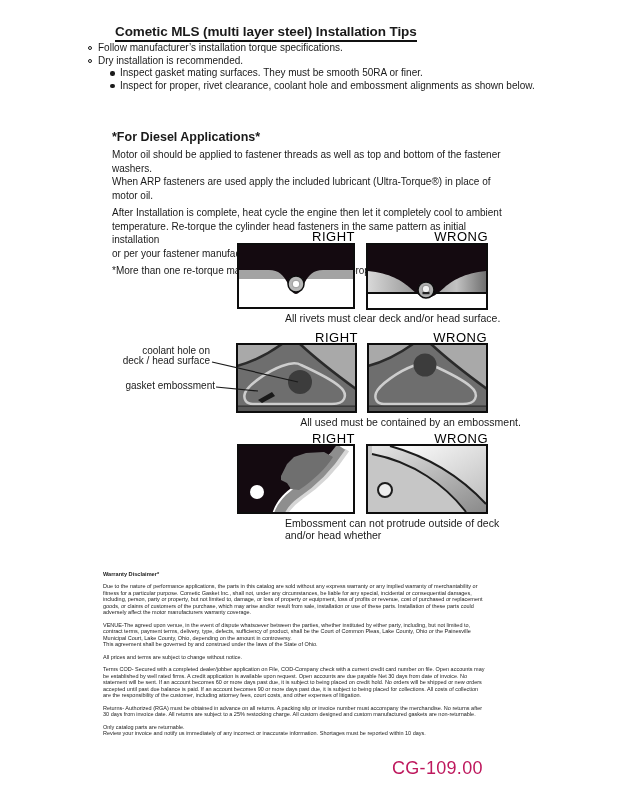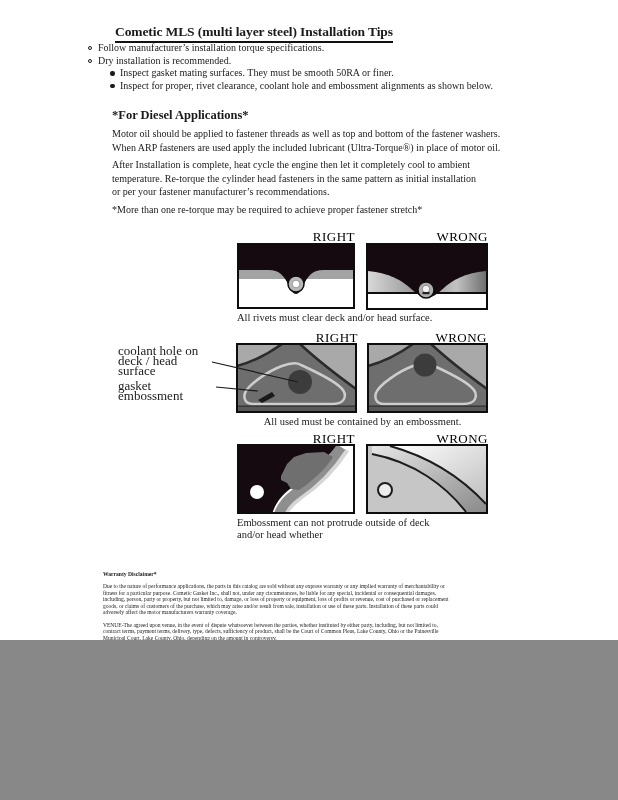--- a/index.html
+++ b/index.html
@@ -1,44 +1,44 @@
 <!DOCTYPE html>
 <html><head>
 <meta charset="utf-8">
 <style>
   * { margin:0; padding:0; box-sizing:border-box; }
   html,body { background:#888; }
   .page {
-    position:relative; width:618px; height:640px; margin:0 auto;
+    position:relative; width:618px; height:800px; margin:0 auto;
     background:#ffffff; overflow:hidden;
-    font-family:Liberation Serif, serif;
+    font-family:Liberation Sans, sans-serif;
     color:#1a1a1a;
   }
   .title {
     position:absolute; left:115px; top:24px;
     font-size:13.5px; font-weight:bold; letter-spacing:-0.1px;
     border-bottom:2px solid #111; padding-bottom:1px; display:inline-block;
   }
   .bullets { position:absolute; left:88px; top:42px; font-size:10px; }
   .bullet-row { position:relative; padding-left:10px; line-height:12.5px; white-space:nowrap; }
   .bullet-row.sub { margin-left:22px; }
   .marker { position:absolute; left:0; top:4px; width:4px; height:4px; border-radius:50%; }
   .marker.open  { border:1px solid #1a1a1a; }
   .marker.fill  { background:#1a1a1a; width:4.5px; height:4.5px; }
-  .diesel { position:absolute; left:112px; top:108px; width:400px; }
+  .diesel { position:absolute; left:112px; top:130px; width:400px; }
   .diesel-heading { font-size:12.5px; font-weight:bold; margin:0 0 4px 0; }
   .diesel p { font-size:10px; line-height:13.5px; margin:0 0 4px 0; white-space:pre-line; }
   .diag-label {
     position:absolute; font-size:13px; letter-spacing:0.5px; color:#000000;
     text-align:right; width:118px;
   }
   .diag-box { position:absolute; line-height:0; }
-  .caption { position:absolute; font-size:10.5px; line-height:12px; white-space:pre-line; }
+  .caption { position:absolute; font-size:10.5px; line-height:12px; white-space:pre-line;margin-left:48px; }
   .side-label {
-    position:absolute; font-size:13px; line-height:10px; text-align:left;
+    position:absolute; font-size:10px; line-height:10px; text-align:right;
     white-space:pre-line;
   }
   .leader-overlay { position:absolute; left:118px; top:342px; pointer-events:none; }
   .legal { position:absolute; left:103px; top:571px; width:440px; color:#222; }
   .legal-heading { font-size:5.6px; font-weight:bold; margin:0 0 6px 0; }
   .legal p { font-size:5.5px; line-height:6.5px; margin:0 0 6px 0; white-space:pre-line; }
   .footer-code { position:absolute; left:392px; top:758px; font-size:18px; letter-spacing:0.3px; color:#be185d; }
 </style>
 </head>
 <body>

